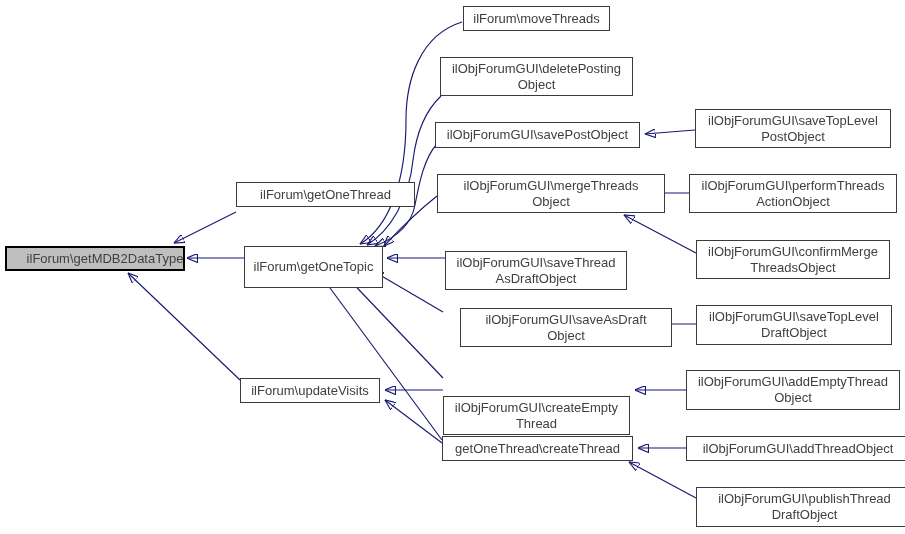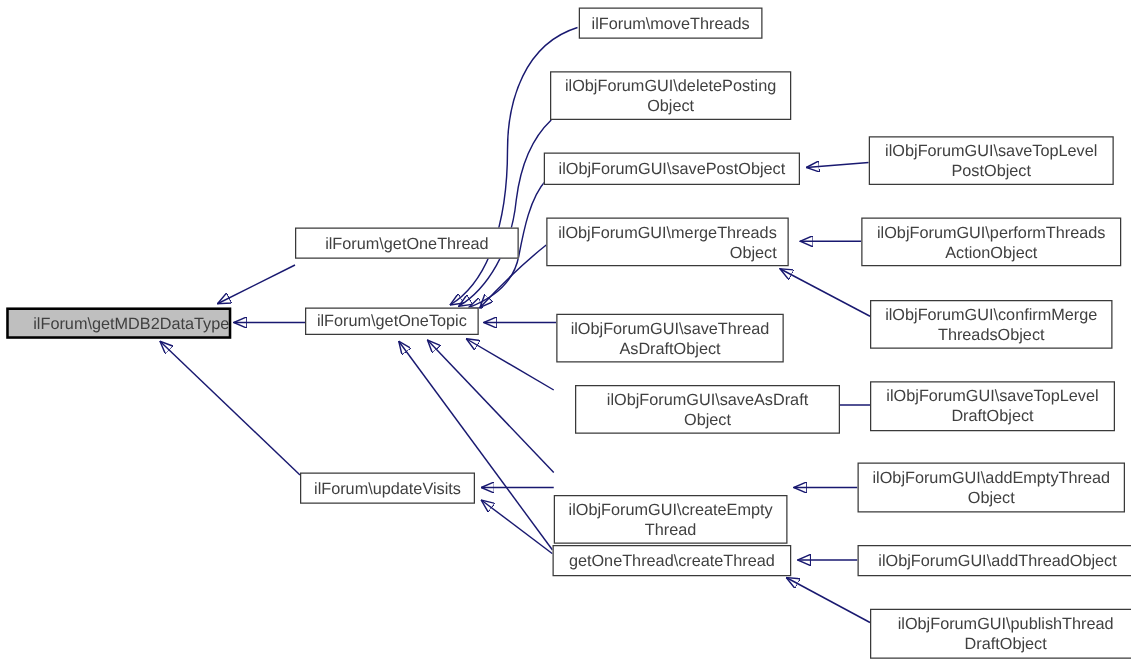--- a/index.html
+++ b/index.html
@@ -24,26 +24,26 @@
     align-items:center;
     justify-content:center;
     text-align:center;
     white-space:pre-line;
     cursor:pointer;
   }
   .node.hl{background:#bfbfbf;border:2px solid #000000;}
   
   .n0{left:5px;top:246px;width:180px;height:25px;padding-left:20px;}
   .n1{left:236px;top:182px;width:179px;height:25px;}
-  .n2{left:244px;top:246px;width:139px;height:22px;}
+  .n2{left:244px;top:246px;width:139px;height:42px;}
   .n3{left:240px;top:378px;width:140px;height:25px;}
   .n4{left:463px;top:6px;width:147px;height:25px;}
   .n5{left:440px;top:57px;width:193px;height:39px;}
   .n6{left:435px;top:122px;width:205px;height:26px;}
-  .n7{left:437px;top:174px;width:194px;height:39px;text-align:right;}
+  .n7{left:437px;top:174px;width:228px;height:39px;}
   .n8{left:445px;top:239px;width:182px;height:39px;margin-top:12px;}
   .n9{left:443px;top:308px;width:212px;height:39px;margin-left:17px;}
   .n10{left:443px;top:370px;width:187px;height:39px;margin-top:26px;}
   .n11{left:442px;top:436px;width:191px;height:25px;}
   .n12{left:695px;top:109px;width:196px;height:39px;}
   .n13{left:689px;top:174px;width:208px;height:39px;}
   .n14{left:696px;top:240px;width:194px;height:39px;}
   .n15{left:696px;top:305px;width:196px;height:40px;}
   .n16{left:686px;top:370px;width:214px;height:40px;}
   .n17{left:686px;top:436px;width:224px;height:25px;}

